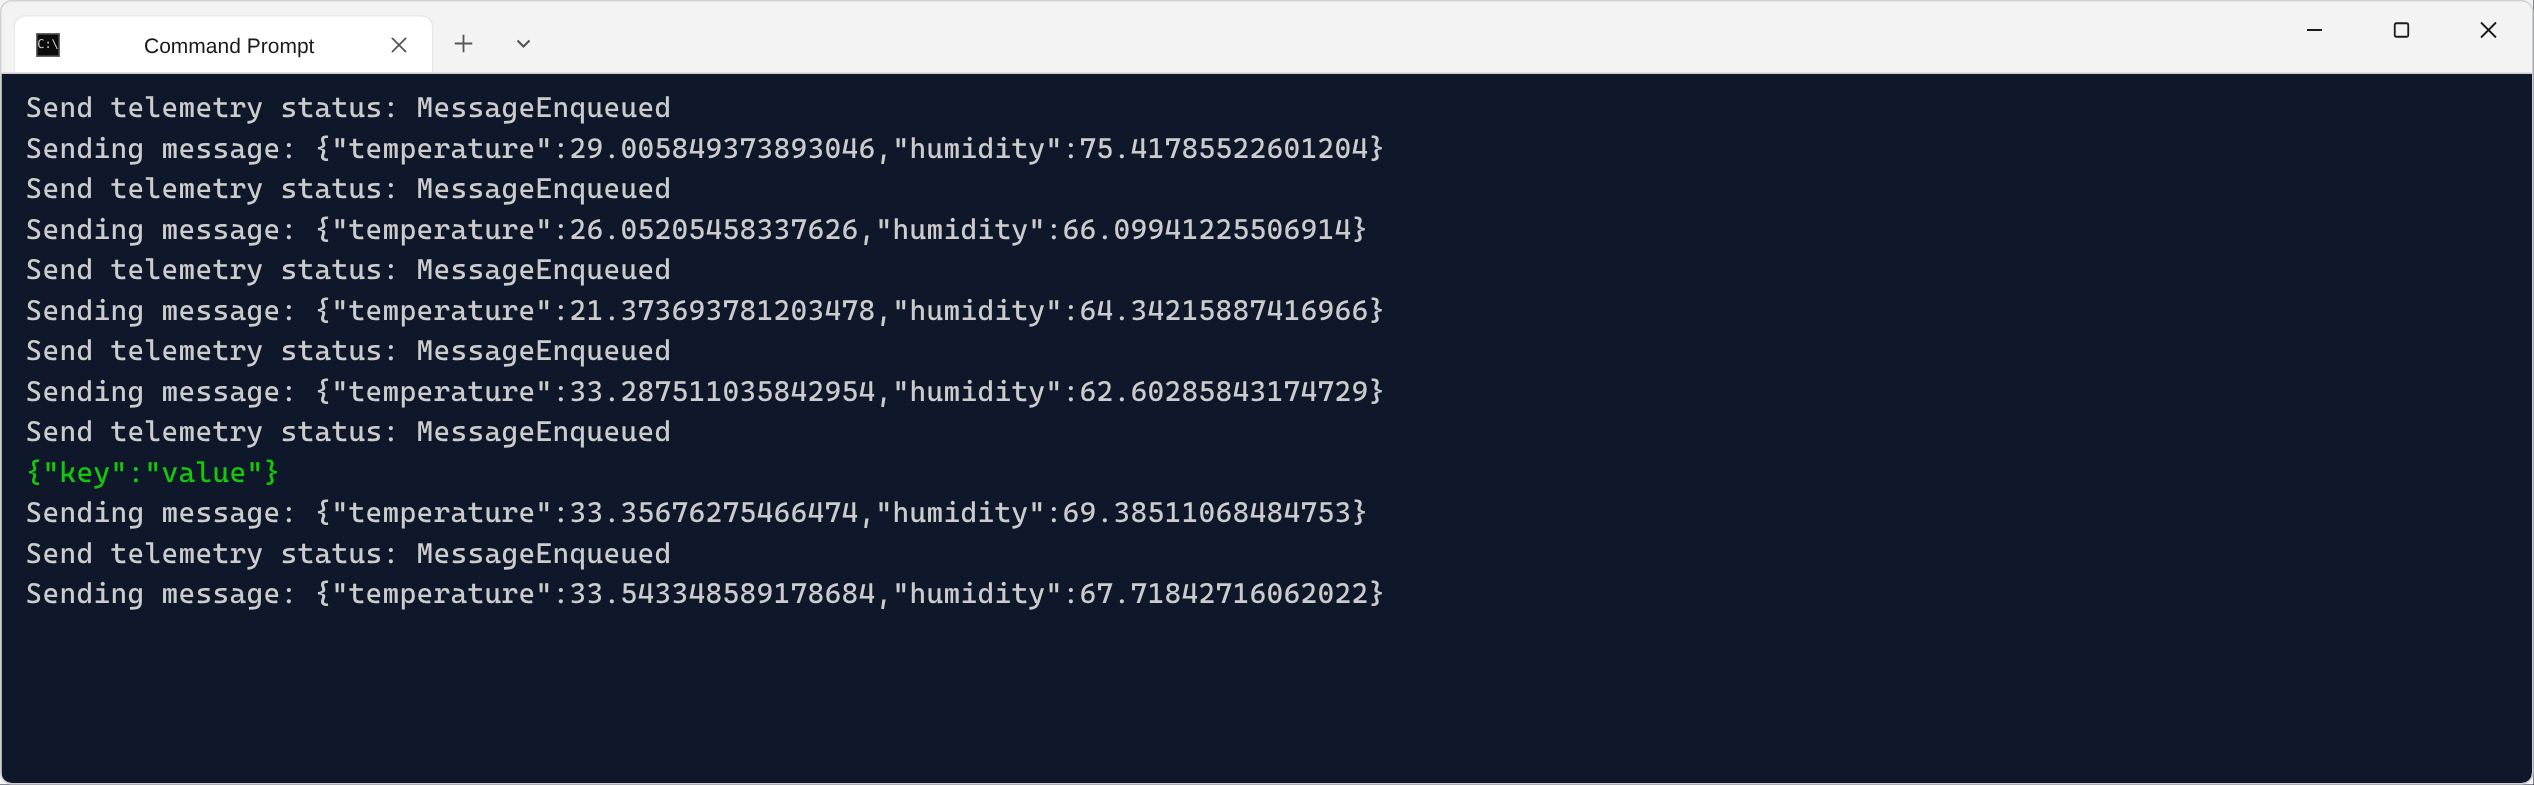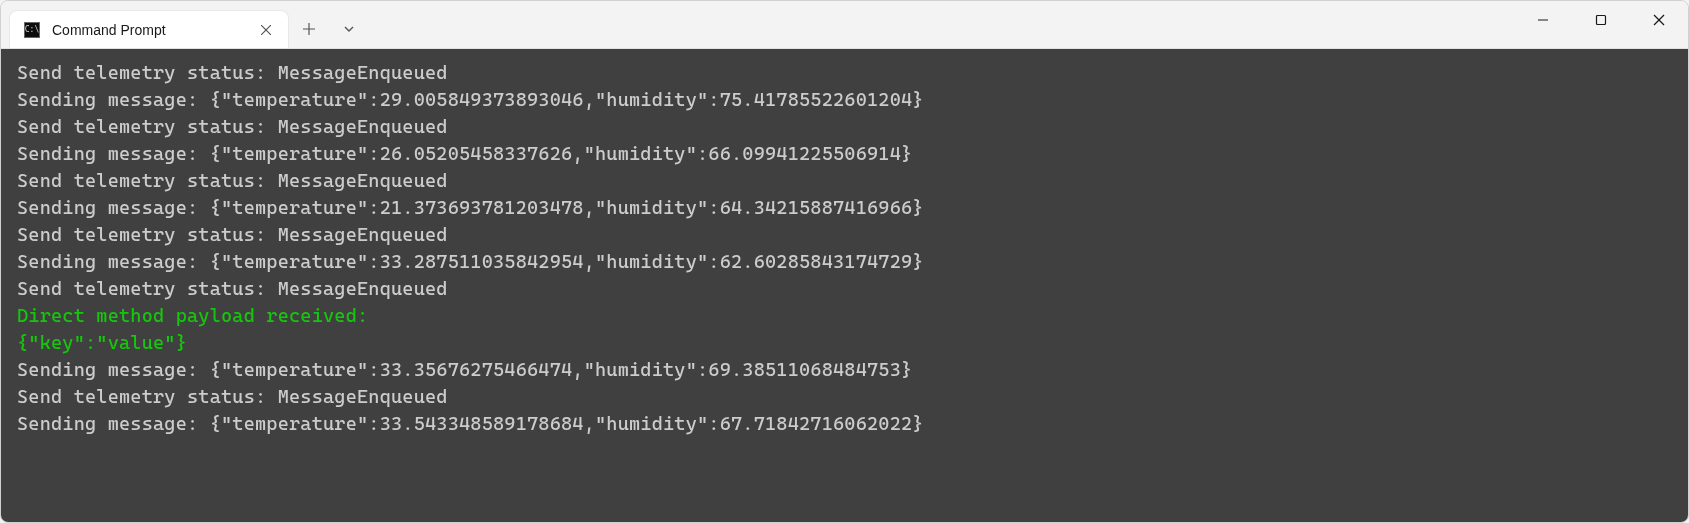--- a/index.html
+++ b/index.html
@@ -55,20 +55,21 @@
       font-size: 8px;
       color: #ccc;
       font-family: Consolas, monospace;
       flex-shrink: 0;
     }
     .tab-title {
       font-size: 14px;
       color: #1a1a1a;
       flex: 1;
       white-space: nowrap;
+      margin-left: 44px;
     }
     .tab-close {
       width: 20px;
       height: 20px;
       display: flex;
       align-items: center;
       justify-content: center;
       border-radius: 3px;
       cursor: pointer;
     }
@@ -102,21 +103,21 @@
       display: flex;
       align-items: center;
       justify-content: center;
       cursor: pointer;
     }
     .win-btn svg {
       width: 12px;
       height: 12px;
     }
     .terminal {
-      background: #404040;
+      background: #0f172a;
       height: calc(100% - 48px);
       padding: 10px 16px;
       overflow: hidden;
     }
     .terminal-line {
       font-family: "Cascadia Mono", Consolas, "Courier New", monospace;
       font-size: 19px;
       line-height: 27px;
       color: #cccccc;
       white-space: pre;
@@ -176,18 +177,17 @@
 <div class="terminal" id="terminal-container">
 <div class="terminal-line">Send telemetry status: MessageEnqueued</div>
     <div class="terminal-line">Sending message: {"temperature":29.005849373893046,"humidity":75.41785522601204}</div>
     <div class="terminal-line">Send telemetry status: MessageEnqueued</div>
     <div class="terminal-line">Sending message: {"temperature":26.05205458337626,"humidity":66.09941225506914}</div>
     <div class="terminal-line">Send telemetry status: MessageEnqueued</div>
     <div class="terminal-line">Sending message: {"temperature":21.373693781203478,"humidity":64.34215887416966}</div>
     <div class="terminal-line">Send telemetry status: MessageEnqueued</div>
     <div class="terminal-line">Sending message: {"temperature":33.287511035842954,"humidity":62.60285843174729}</div>
     <div class="terminal-line">Send telemetry status: MessageEnqueued</div>
-    <div class="terminal-line green">Direct method payload received:</div>
     <div class="terminal-line green">{"key":"value"}</div>
     <div class="terminal-line">Sending message: {"temperature":33.35676275466474,"humidity":69.38511068484753}</div>
     <div class="terminal-line">Send telemetry status: MessageEnqueued</div>
     <div class="terminal-line">Sending message: {"temperature":33.543348589178684,"humidity":67.71842716062022}</div>
   </div>
 
 </body></html>

